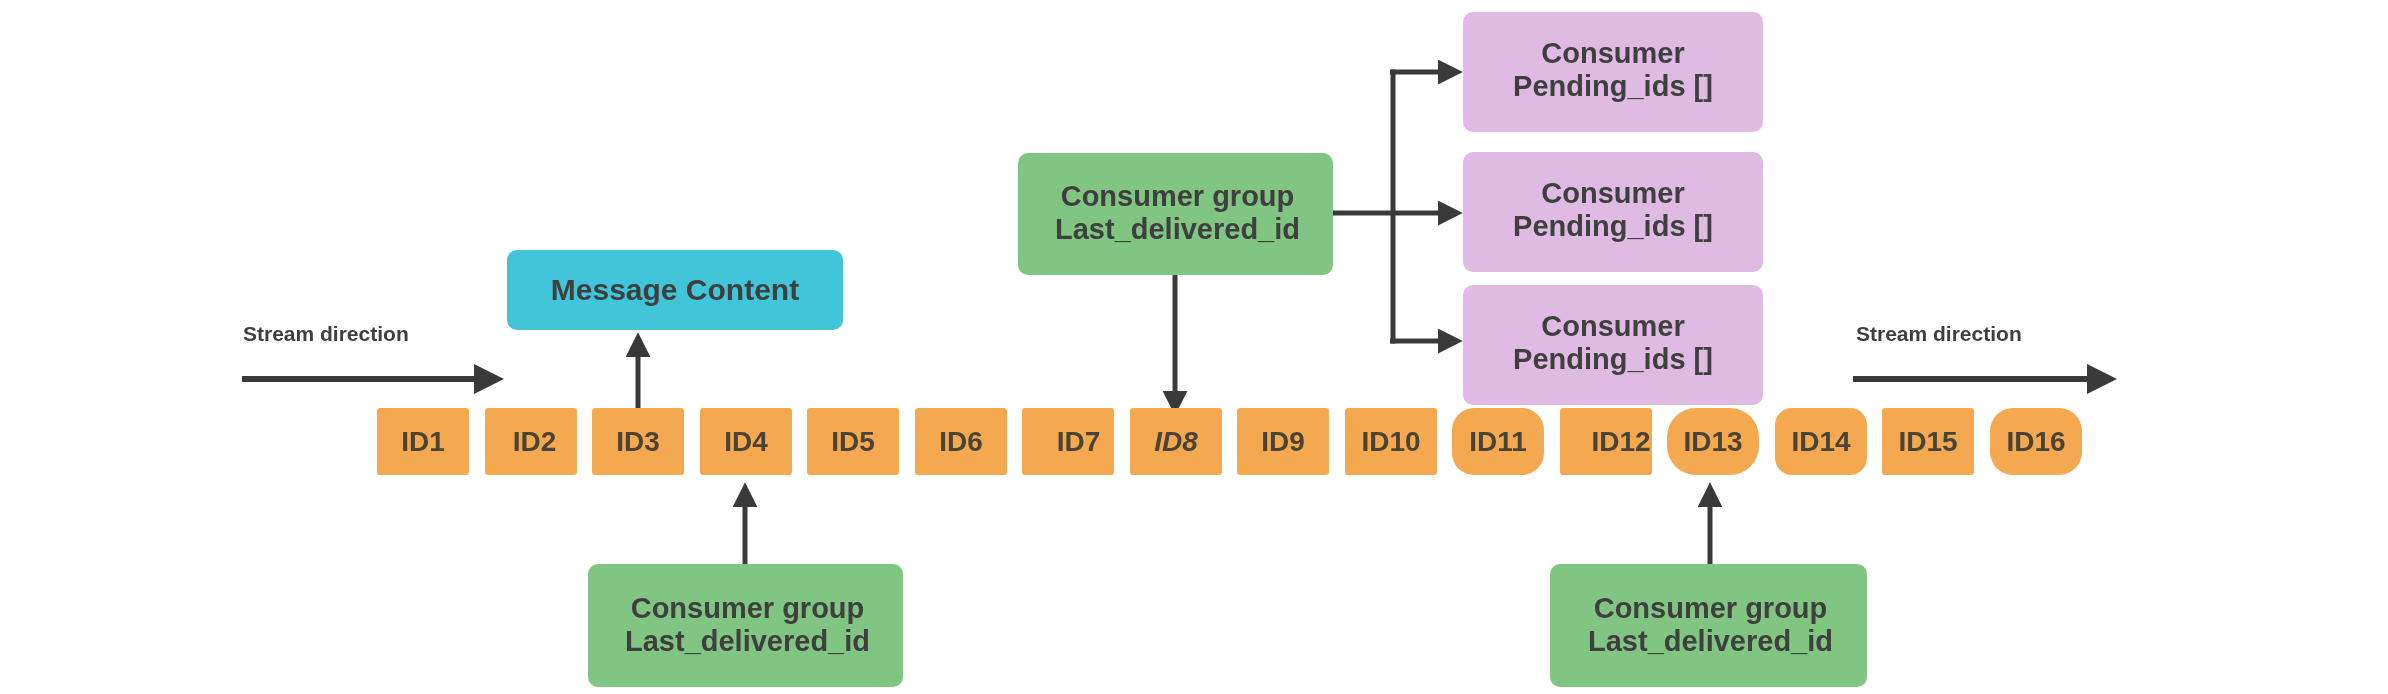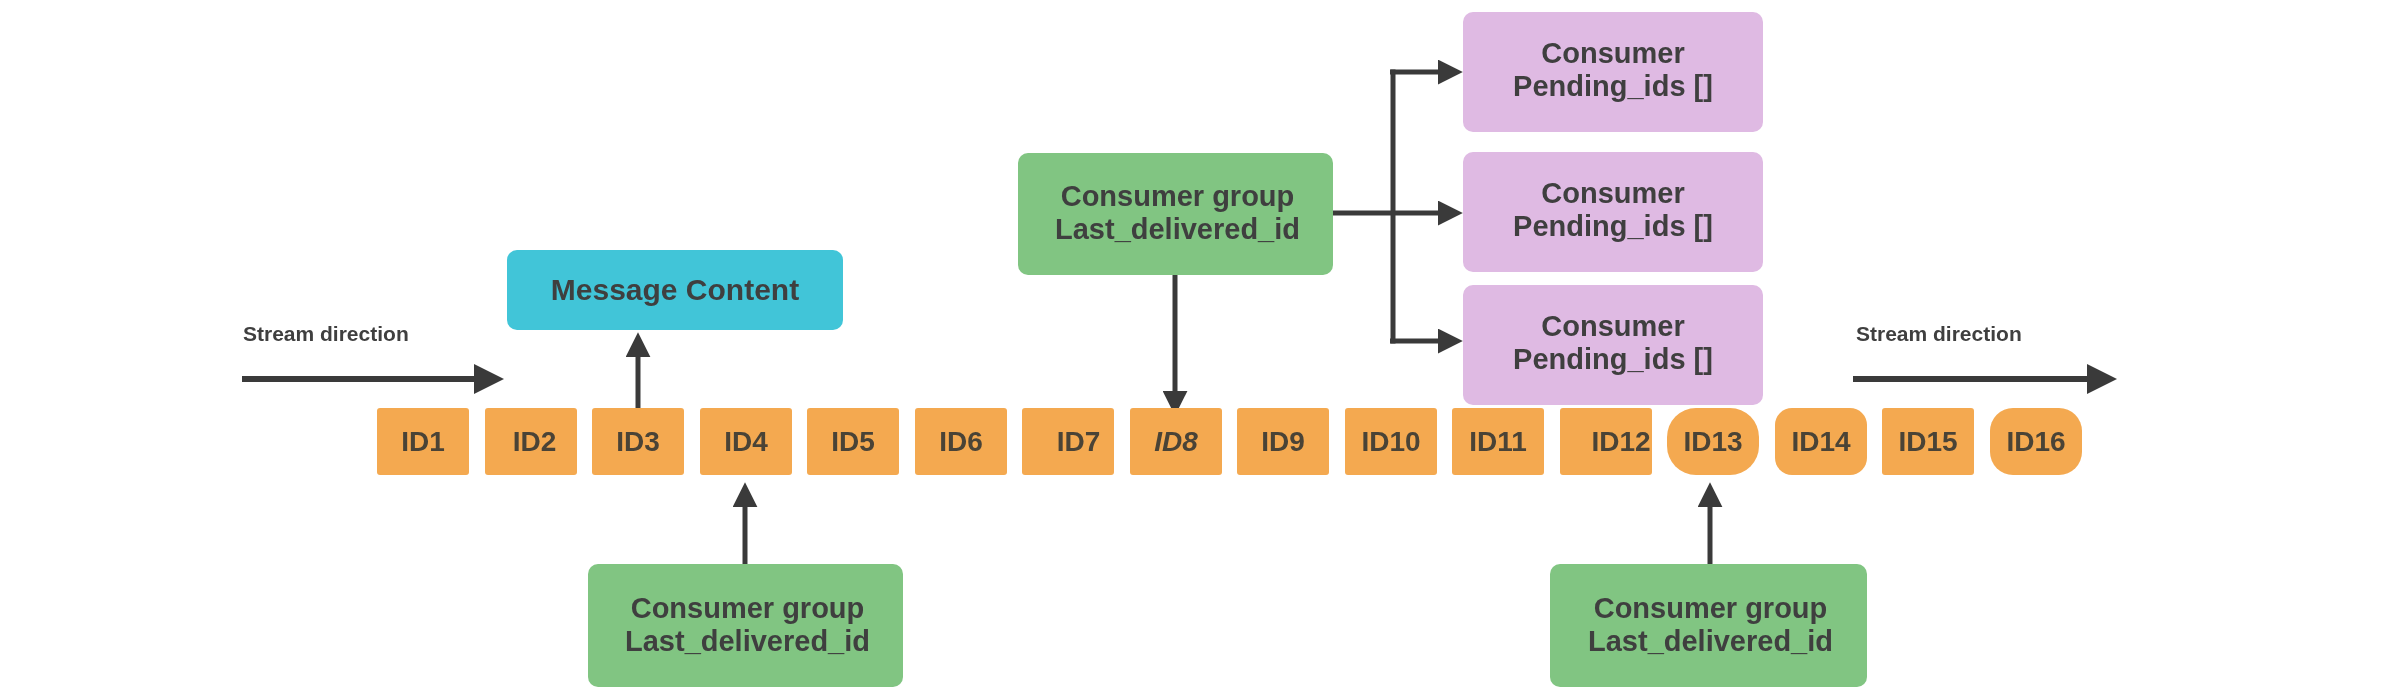--- a/index.html
+++ b/index.html
@@ -97,21 +97,21 @@
       <div class="stream-cell" style="left: 377px;">ID1</div>
       <div class="stream-cell" style="left: 485px; padding-left: 7px;">ID2</div>
       <div class="stream-cell" style="left: 592px;">ID3</div>
       <div class="stream-cell" style="left: 700px;">ID4</div>
       <div class="stream-cell" style="left: 807px;">ID5</div>
       <div class="stream-cell" style="left: 915px;">ID6</div>
       <div class="stream-cell" style="left: 1022px; padding-left: 21px;">ID7</div>
       <div class="stream-cell" style="left: 1130px; font-style: italic;">ID8</div>
       <div class="stream-cell" style="left: 1237px;">ID9</div>
       <div class="stream-cell" style="left: 1345px;">ID10</div>
-      <div class="stream-cell" style="left: 1452px;">ID11</div>
+      <div class="stream-cell" style="left: 1452px; border-radius: 22px;">ID11</div>
       <div class="stream-cell" style="left: 1560px; padding-left: 30px;">ID12</div>
       <div class="stream-cell" style="left: 1667px; border-radius: 29px;">ID13</div>
       <div class="stream-cell" style="left: 1775px; border-radius: 17px;">ID14</div>
       <div class="stream-cell" style="left: 1882px;">ID15</div>
       <div class="stream-cell" style="left: 1990px; border-radius: 23px;">ID16</div>
     </div>
 
 </div>
 
 </body></html>

